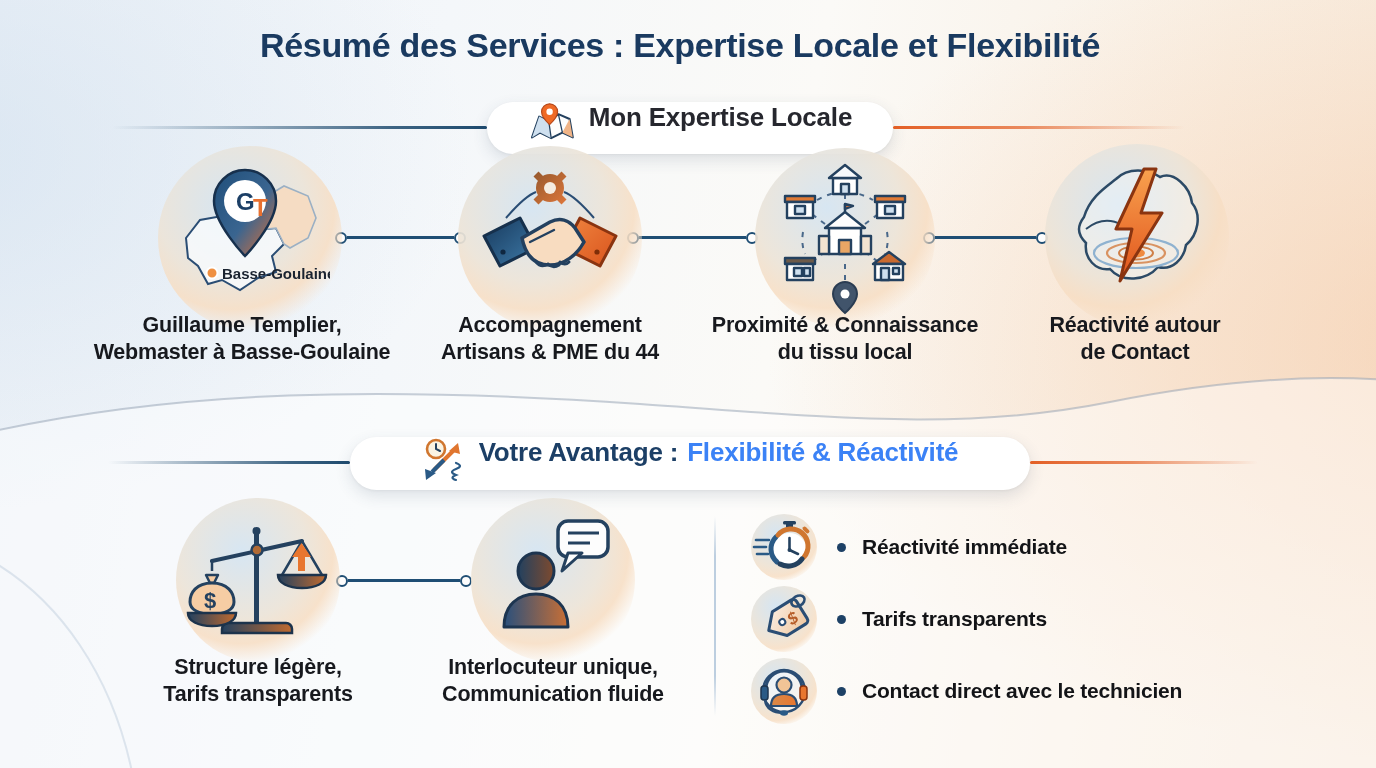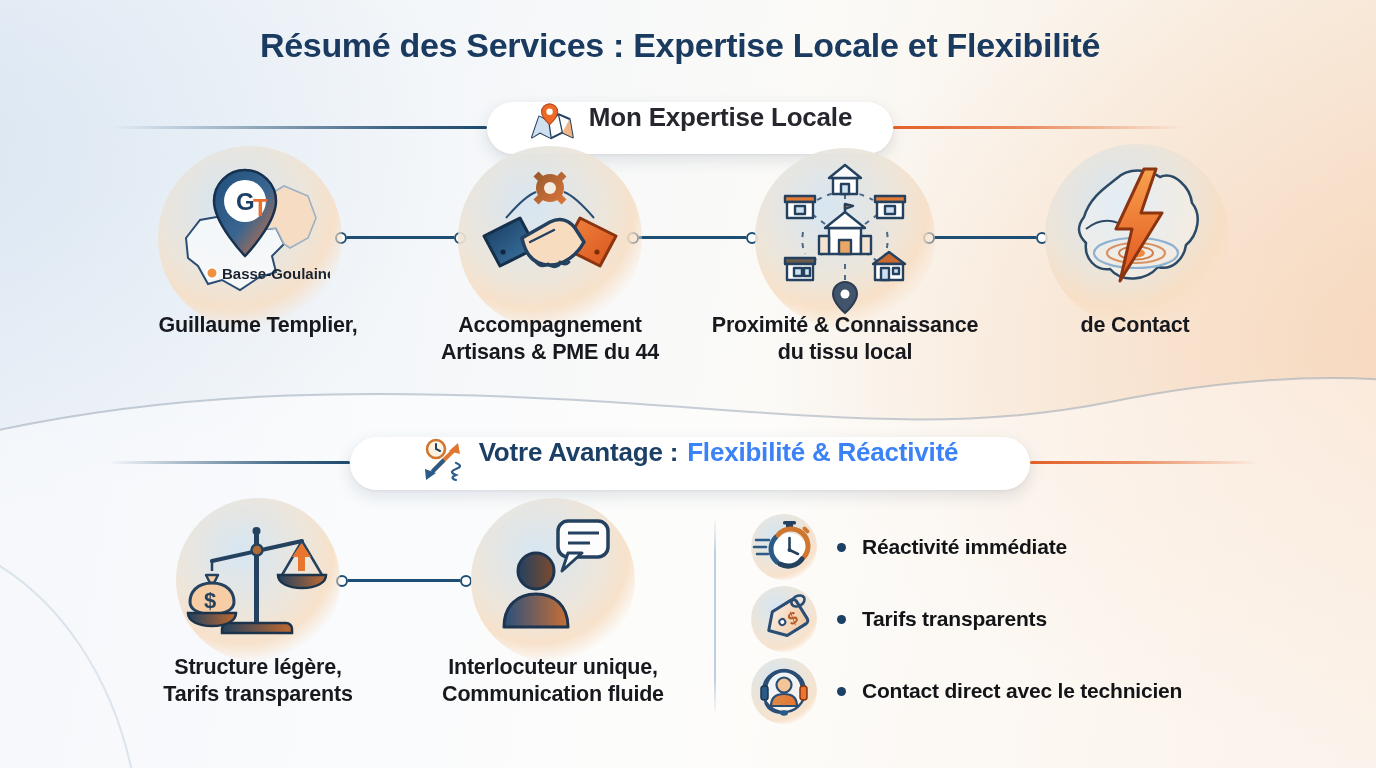--- a/index.html
+++ b/index.html
@@ -95,22 +95,23 @@
       <path d="M16,80 L30,62 L52,58 L62,66 L80,62 L88,72 L106,70 L114,86 L102,98 L106,114 L88,120 L70,132 L52,122 L38,126 L28,108 L18,100 Z" fill="rgba(247,250,253,0.85)" stroke="#2a4d74" stroke-width="2"></path>
       <path d="M88,72 L94,40 L114,28 L138,38 L146,60 L138,80 L120,90 L114,86 L106,70 Z" fill="#f5dcc3" stroke="#9bb0c4" stroke-width="1.6"></path>
       <path d="M75,12 a31,31 0 0 1 31,31 c0,23 -31,55 -31,55 c0,0 -31,-32 -31,-55 a31,31 0 0 1 31,-31 Z" fill="url(#pinG)" stroke="#17304d" stroke-width="2.5"></path>
       <circle cx="75" cy="43" r="21" fill="#fff"></circle>
       <text x="66" y="52" font-size="24" font-weight="bold" fill="#1c3f66">G</text>
       <text x="83" y="58" font-size="24" font-weight="bold" fill="#e8702f">T</text>
       <circle cx="42" cy="115" r="5.5" fill="#ef9042" stroke="#fff" stroke-width="2"></circle>
       <text x="52" y="121" font-size="15" font-weight="bold" fill="#1a2330">Basse-Goulaine</text>
     </svg>
   </div>
-  <div class="flabel" style="left:100px;top:312px;width:316px">
+  <div class="flabel" style="left:84px;top:312px;width:316px">
     <div>Guillaume Templier,</div>
+    <div>Webmaster à Basse-Goulaine</div>
   </div>
 
   <div class="fcircle" style="left:458px;top:146px;width:184px;height:184px">
     <svg width="160" height="160" viewBox="0 0 160 160">
       <defs>
         <linearGradient id="slB" x1="0" y1="0" x2="1" y2="1">
             <stop offset="0" stop-color="#17395c"></stop>
             <stop offset="1" stop-color="#3e7aa8"></stop>
           </linearGradient>
         <linearGradient id="slO" x1="0" y1="0" x2="1" y2="1">
@@ -224,20 +225,21 @@
       <g fill="none">
         <ellipse cx="80" cy="98" rx="42" ry="15" stroke="#8fb2d0" stroke-width="2.2"></ellipse>
         <ellipse cx="80" cy="98" rx="29" ry="10" stroke="#d99362" stroke-width="2.2"></ellipse>
         <ellipse cx="80" cy="98" rx="17" ry="6.5" stroke="#cf7f47" stroke-width="2"></ellipse>
       </g>
       <ellipse cx="80" cy="98" rx="9" ry="4.5" fill="#ef8a3f"></ellipse>
       <polygon points="88,14 60,74 76,74 64,126 106,58 85,58 100,14" fill="url(#boltG)" stroke="#8a3410" stroke-width="3" stroke-linejoin="round"></polygon>
     </svg>
   </div>
   <div class="flabel" style="left:985px;top:312px;width:300px">
+    <div>Réactivité autour</div>
     <div>de Contact</div>
   </div>
 
   <div class="rule r2l"></div>
   <div class="badge b2">
     <svg width="44" height="46" viewBox="0 0 44 46">
       <circle cx="14" cy="12" r="9" fill="#faf3e2" stroke="#d0762f" stroke-width="2.6"></circle>
       <path d="M14,7 L14,12 L18,14" stroke="#24415f" stroke-width="2" fill="none" stroke-linecap="round"></path>
       <line x1="12" y1="33" x2="32" y2="13" stroke="#e0762f" stroke-width="4"></line>
       <polygon points="36,6 38,17 27,14" fill="#e0762f"></polygon>

